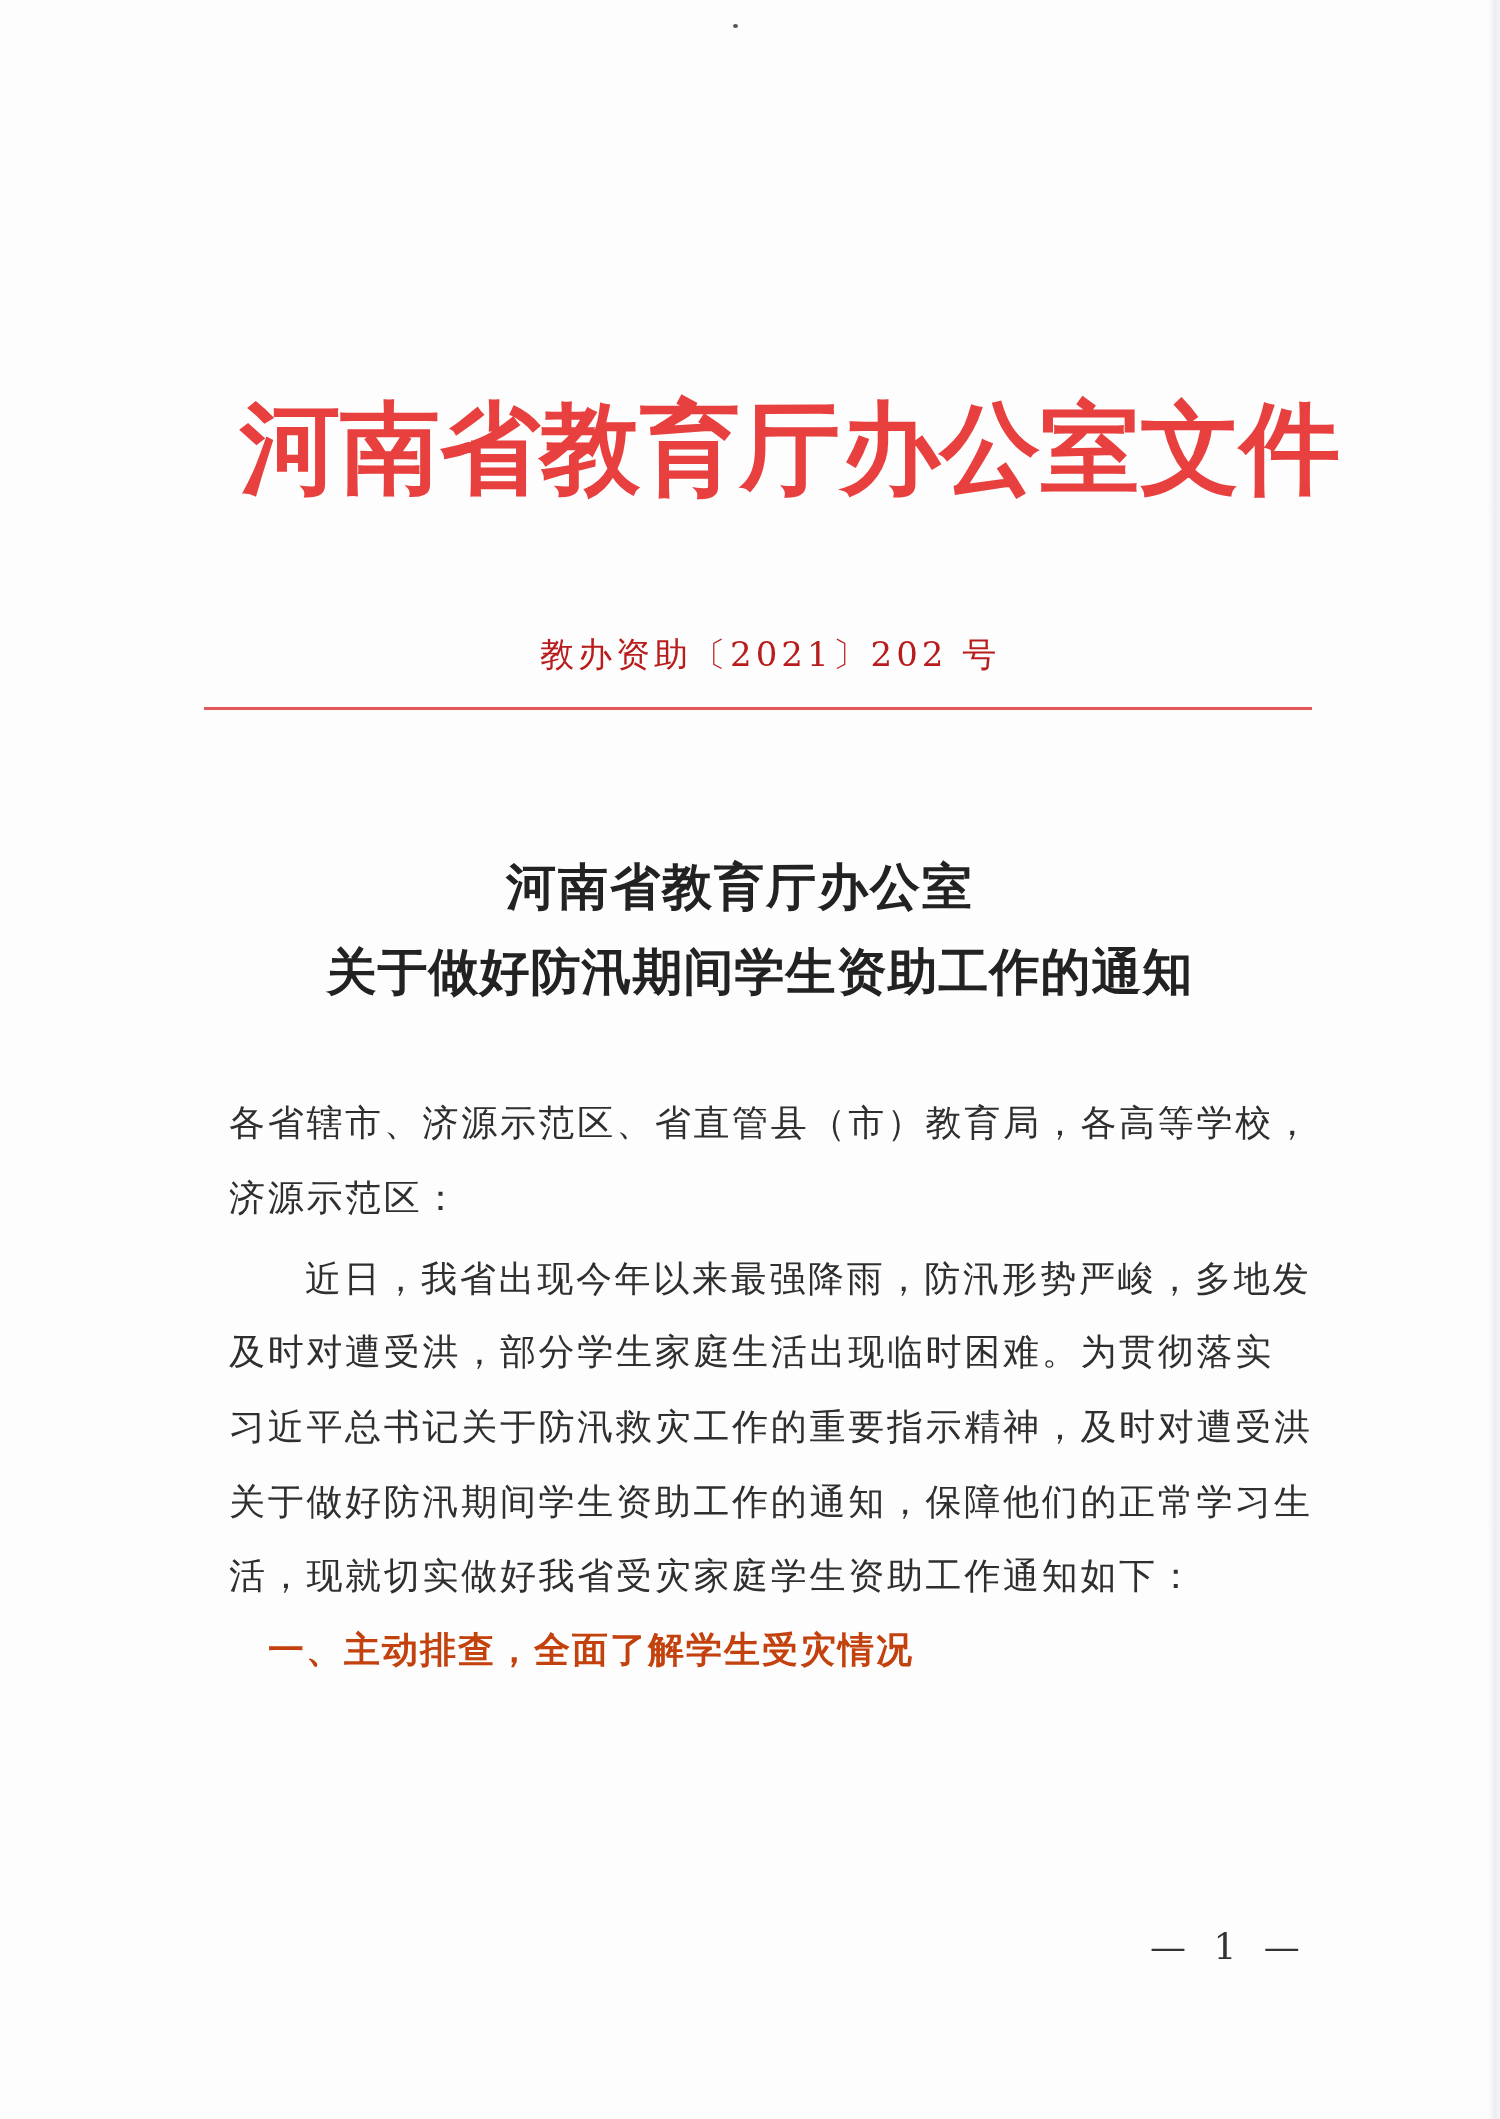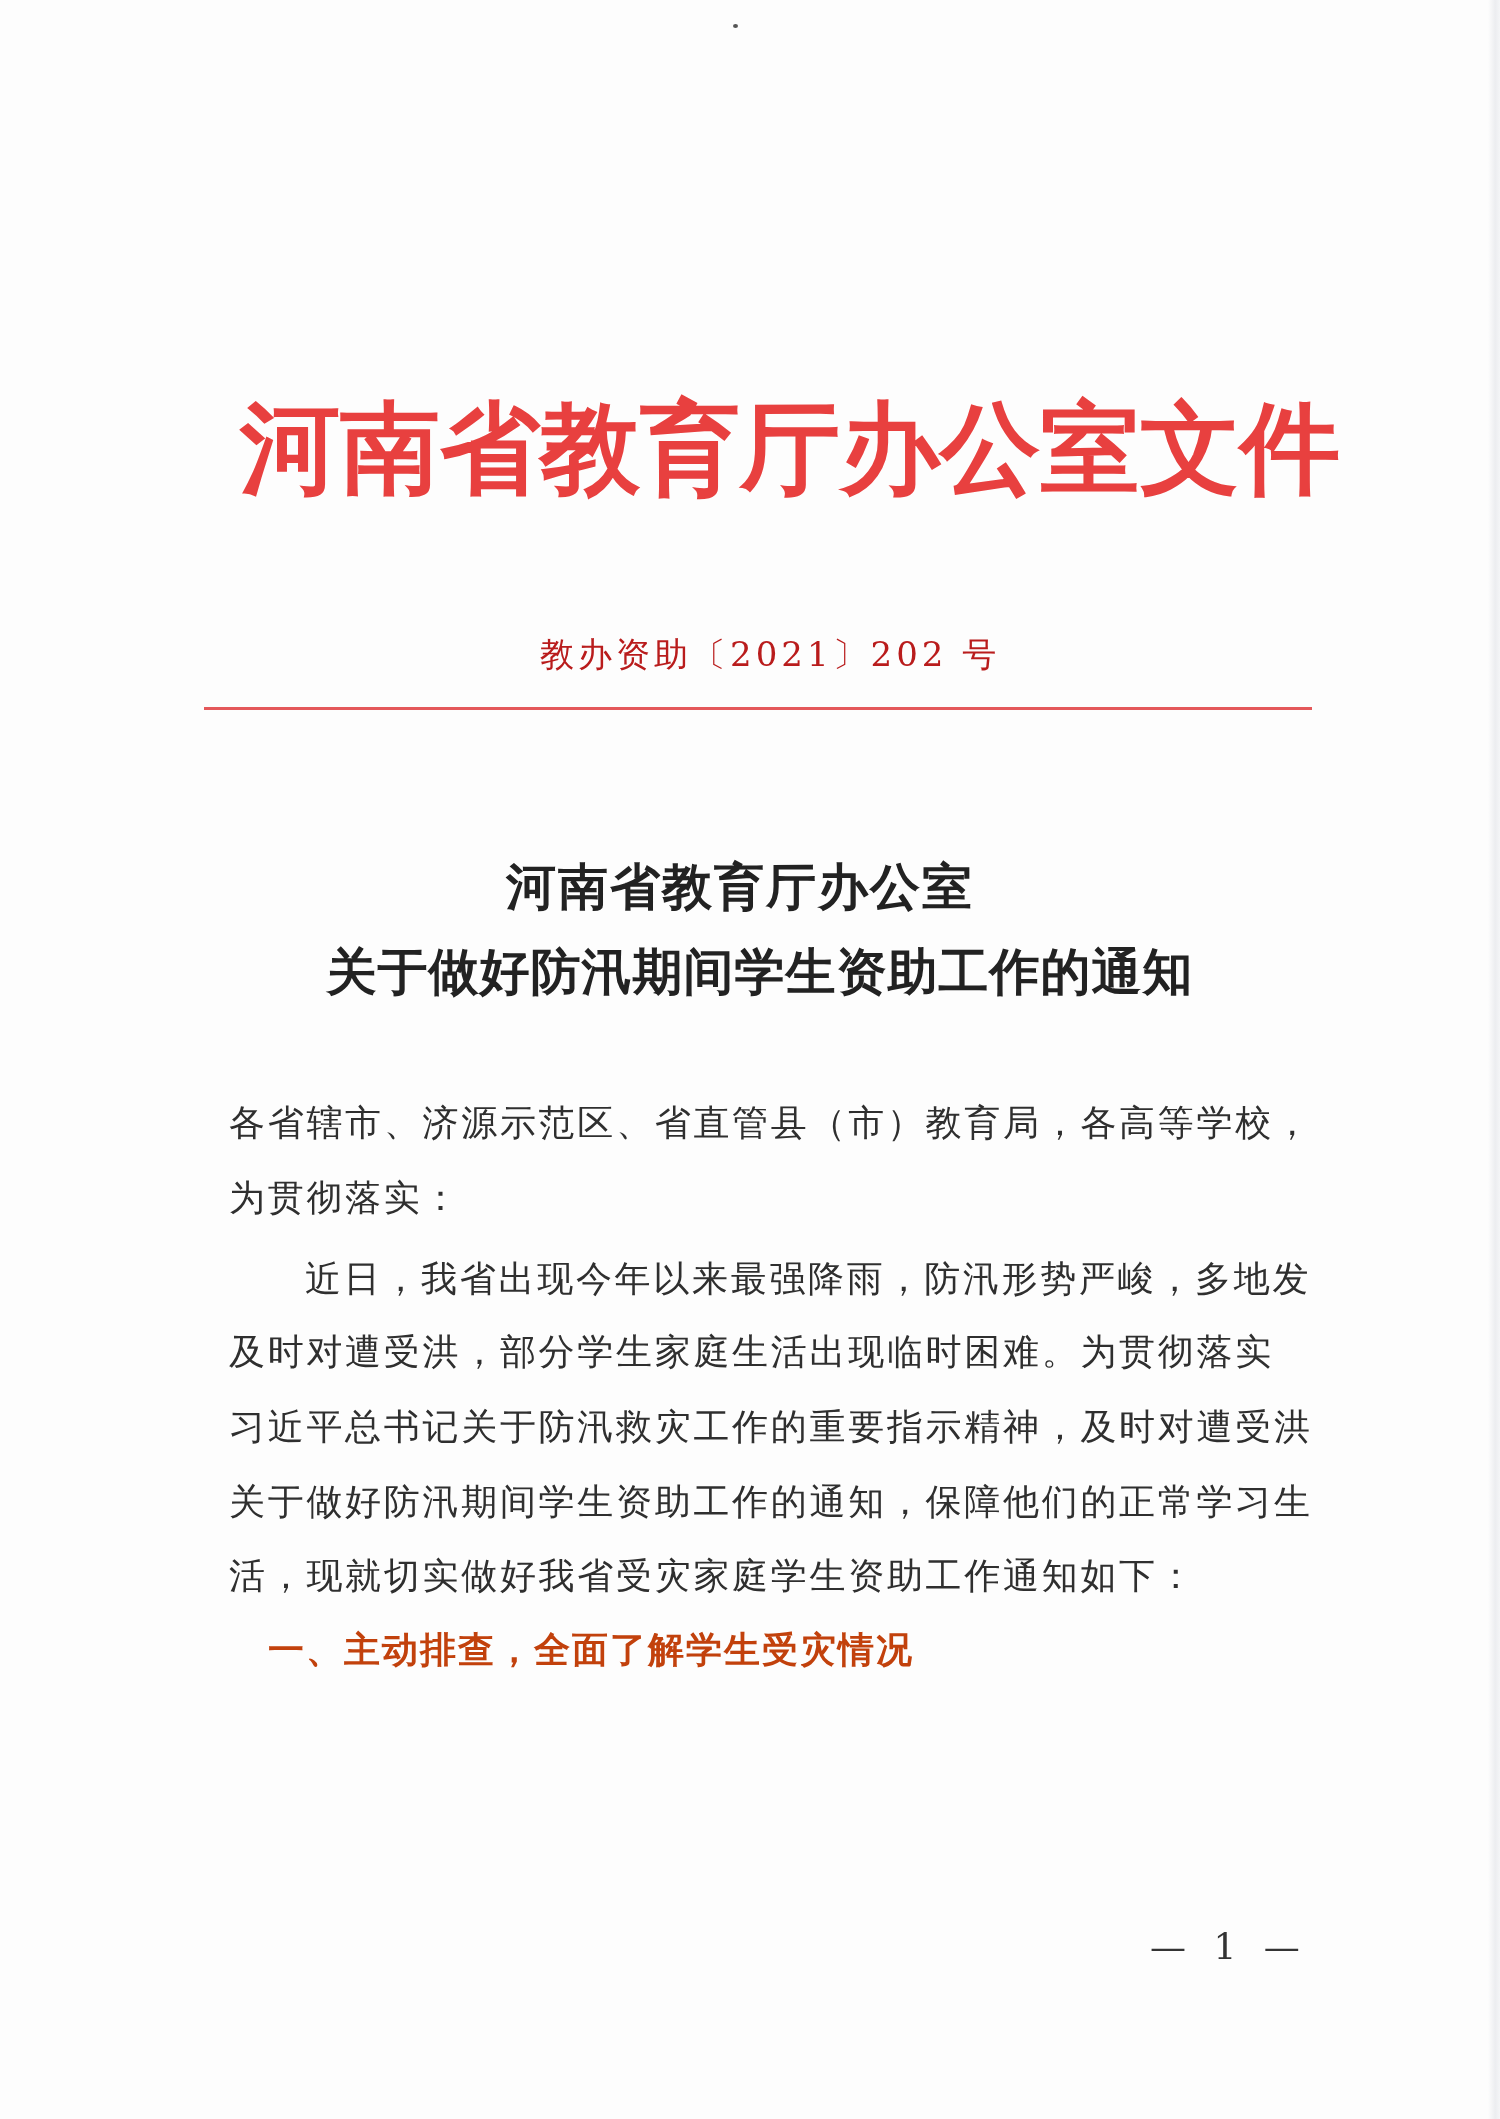--- a/index.html
+++ b/index.html
@@ -140,21 +140,21 @@
   </div>
 
   <div class="doc-number">教办资助〔2021〕202 号</div>
 
   <div class="red-rule"></div>
 
   <div class="main-title l1">河南省教育厅办公室</div>
   <div class="main-title l2">关于做好防汛期间学生资助工作的通知</div>
 
   <div class="body-line" style="top:1098px;">各省辖市、济源示范区、省直管县（市）教育局，各高等学校，</div>
-  <div class="body-line" style="top:1173px;">为贯彻落实：</div>
+  <div class="body-line" style="top:1173px;">济源示范区：</div>
   <div class="body-line indent" style="top:1254px;">近日，我省出现今年以来最强降雨，防汛形势严峻，多地发</div>
   <div class="body-line" style="top:1327px;">及时对遭受洪，部分学生家庭生活出现临时困难。为贯彻落实</div>
   <div class="body-line" style="top:1402px;">习近平总书记关于防汛救灾工作的重要指示精神，及时对遭受洪</div>
   <div class="body-line" style="top:1477px;">关于做好防汛期间学生资助工作的通知，保障他们的正常学习生</div>
   <div class="body-line" style="top:1551px;">活，现就切实做好我省受灾家庭学生资助工作通知如下：</div>
 
   <div class="section-heading" style="top:1625px;">一、主动排查，全面了解学生受灾情况</div>
 
 
   <div class="page-number">— 1 —</div>

